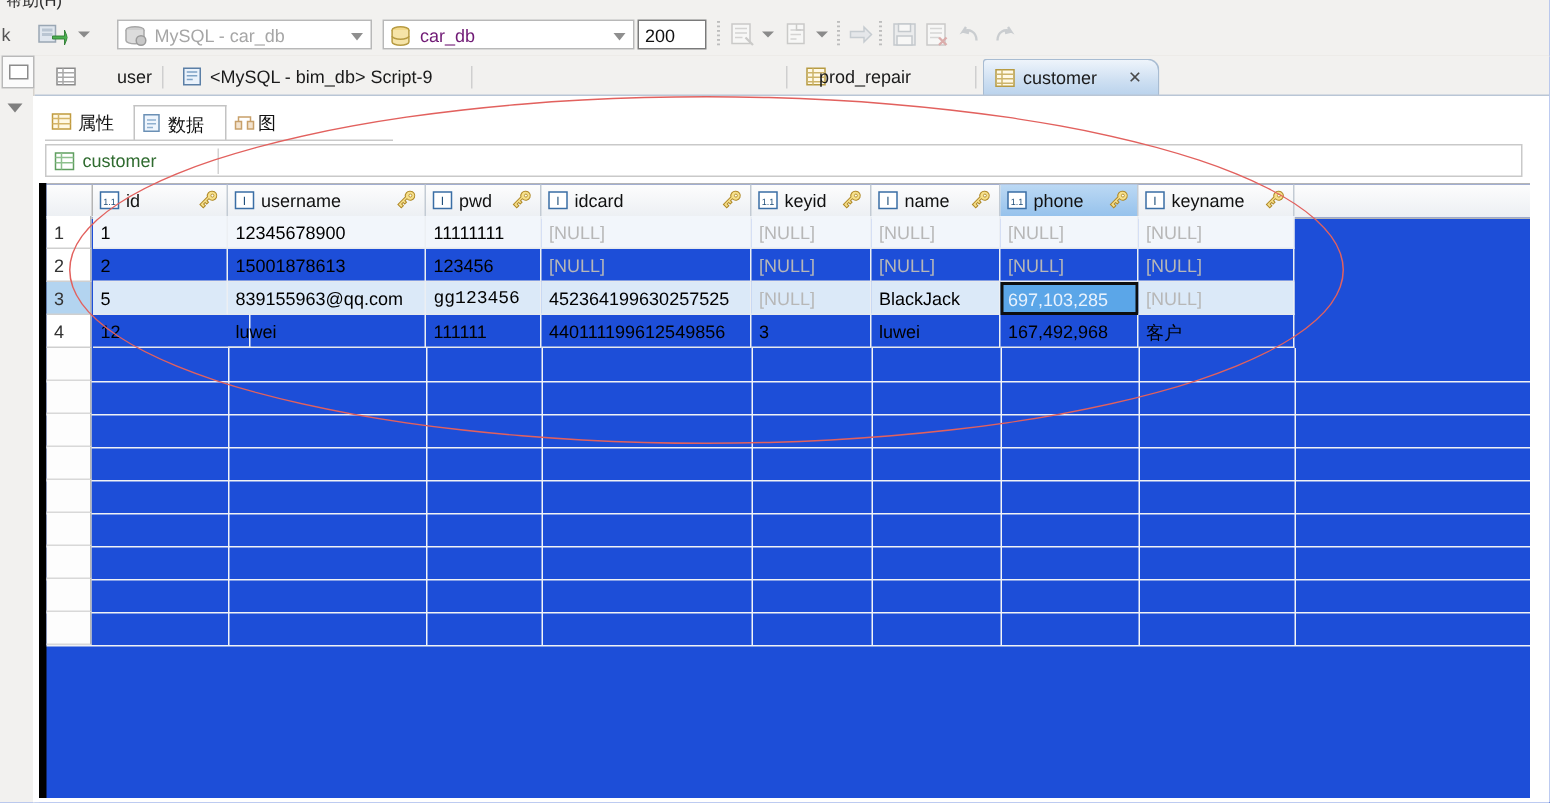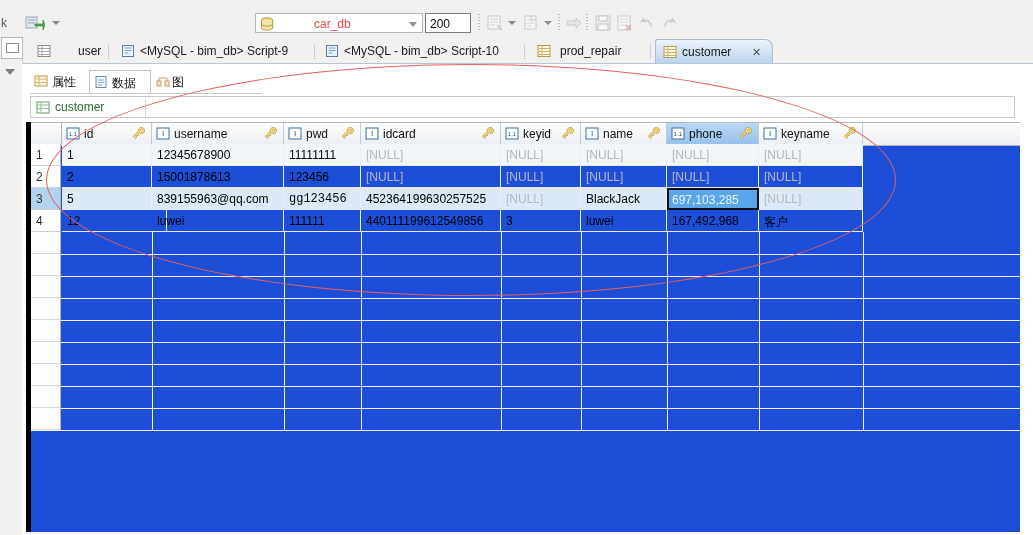--- a/index.html
+++ b/index.html
@@ -21,21 +21,21 @@
   .tb-k{position:absolute;left:1px;top:8px;font-size:12px;color:#555;}
   .tb-icon-go{position:absolute;left:25px;top:7px;width:20px;height:16px;}
   .tb-caret{position:absolute;top:13px;width:0;height:0;border-left:4px solid transparent;border-right:4px solid transparent;border-top:4px solid #8a8a8a;}
 
   .combo{position:absolute;top:5px;height:20px;border:1px solid #b8b8b8;background:#fff;box-sizing:border-box;}
   .combo .txt{position:absolute;left:24px;top:2px;font-size:12px;line-height:16px;white-space:nowrap;overflow:hidden;}
   .combo .arrow{position:absolute;right:5px;top:8px;width:0;height:0;border-left:4px solid transparent;border-right:4px solid transparent;border-top:5px solid #8f8f8f;}
   #combo-conn{left:78px;width:170px;}
   #combo-conn .txt{color:#a6a6a6;}
   #combo-db{left:255px;width:168px;}
-  #combo-db .txt{color:#ef4444;margin-left:34px;}
+  #combo-db .txt{color:#701a75;}
   .numbox{position:absolute;left:425px;top:5px;width:46px;height:20px;border:1px solid #7a7a7a;background:#fff;box-sizing:border-box;}
   .numbox span{position:absolute;left:4px;top:2px;font-size:12px;line-height:16px;color:#111;}
 
   .sep-dots{position:absolute;top:6px;width:2px;height:18px;
     background-image:linear-gradient(to bottom,#bdbdbd 1px,transparent 1px);
     background-size:2px 3px;}
 
   .tbi{position:absolute;top:6px;width:18px;height:18px;opacity:.45;}
 
   
@@ -112,32 +112,44 @@
   
   .ellipse{position:absolute;left:46px;top:64px;width:848px;height:230px;
            border:1.6px solid #e2615e;border-radius:50%;
            background:transparent;pointer-events:none;}
 </style>
 </head>
 <body>
 
 <div class="app">
 
+  <div class="menu-strip">
+    <span class="mi">帮助(H)</span>
+  </div>
 
   <div class="toolbar">
     <span class="tb-k">k</span>
 
     <svg class="tb-icon-go" viewBox="0 0 20 16">
       <rect x="1" y="2" width="11" height="11" fill="#dfe6ee" stroke="#9aa7b4"></rect>
       <rect x="3" y="4" width="7" height="2" fill="#b9c5d2"></rect>
       <rect x="3" y="7" width="7" height="2" fill="#b9c5d2"></rect>
       <path d="M10 9 L18 9 L18 5 L20 10 L18 15 L18 11 L10 11 Z" fill="#4caf50" stroke="#2e7d32" stroke-width=".6"></path>
     </svg>
     <span class="tb-caret" style="left:52px;"></span>
 
+    <div class="combo" id="combo-conn">
+      <svg style="position:absolute;left:4px;top:3px;width:15px;height:14px;" viewBox="0 0 15 14">
+        <ellipse cx="7" cy="3" rx="6" ry="2.2" fill="#cfcfcf" stroke="#a8a8a8"></ellipse>
+        <path d="M1 3 v7 a6 2.2 0 0 0 12 0 V3" fill="#dcdcdc" stroke="#a8a8a8"></path>
+        <circle cx="11" cy="10" r="3.2" fill="#c8c8c8" stroke="#9a9a9a"></circle>
+      </svg>
+      <span class="txt">MySQL - car_db</span>
+      <span class="arrow"></span>
+    </div>
 
     <div class="combo" id="combo-db">
       <svg style="position:absolute;left:4px;top:3px;width:14px;height:14px;" viewBox="0 0 14 14">
         <ellipse cx="7" cy="3" rx="5.6" ry="2.1" fill="#f3d98b" stroke="#b79b42"></ellipse>
         <path d="M1.4 3 v8 a5.6 2.1 0 0 0 11.2 0 V3" fill="#f6e4a8" stroke="#b79b42"></path>
         <path d="M1.4 7 a5.6 2.1 0 0 0 11.2 0" fill="none" stroke="#b79b42"></path>
       </svg>
       <span class="txt">car_db</span>
       <span class="arrow"></span>
     </div>
@@ -198,35 +210,28 @@
 
     <div class="etab" style="left:114px;width:200px;">
       <svg class="ti" viewBox="0 0 14 14">
         <rect x="1.5" y="1.5" width="11" height="11" fill="#eaf2fb" stroke="#5b7fa6"></rect>
         <path d="M3.5 4h7M3.5 6.5h7M3.5 9h4" stroke="#7fa3c6"></path>
       </svg>
       <span class="lbl" style="left:26px;">&lt;MySQL - bim_db&gt; Script-9</span>
     </div>
     <span class="tab-div" style="left:314px;"></span>
 
-    <div class="etab" style="left:318px;width:206px;">
-      <svg class="ti" viewBox="0 0 14 14">
-        <rect x="1.5" y="1.5" width="11" height="11" fill="#eaf2fb" stroke="#5b7fa6"></rect>
-        <path d="M3.5 4h7M3.5 6.5h7M3.5 9h4" stroke="#7fa3c6"></path>
-      </svg>
-      <span class="lbl" style="left:26px;">&lt;MySQL - bim_db&gt; Script-10</span>
-    </div>
     <span class="tab-div" style="left:524px;"></span>
 
     <div class="etab" style="left:530px;width:120px;">
       <svg class="ti" viewBox="0 0 14 14">
         <rect x="1" y="1.5" width="12" height="11" fill="#fff9e6" stroke="#b79b42"></rect>
         <path d="M1 4.5h12M1 7.5h12M1 10.5h12M5 1.5v11" stroke="#cdb46a"></path>
       </svg>
-      <span class="lbl" style="left:30px;">prod_repair</span>
+      <span class="lbl" style="left:16px;">prod_repair</span>
     </div>
     <span class="tab-div" style="left:650px;"></span>
 
     <div class="etab active" style="left:655px;width:118px;">
       <svg class="ti" viewBox="0 0 14 14">
         <rect x="1" y="1.5" width="12" height="11" fill="#fff9e6" stroke="#b79b42"></rect>
         <path d="M1 4.5h12M1 7.5h12M1 10.5h12M5 1.5v11" stroke="#cdb46a"></path>
       </svg>
       <span class="lbl" style="left:26px;">customer</span>
       <span class="close" style="left:96px;">✕</span>

